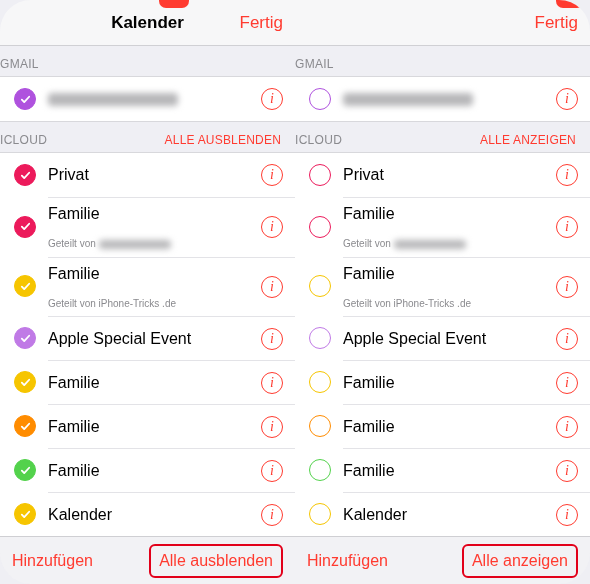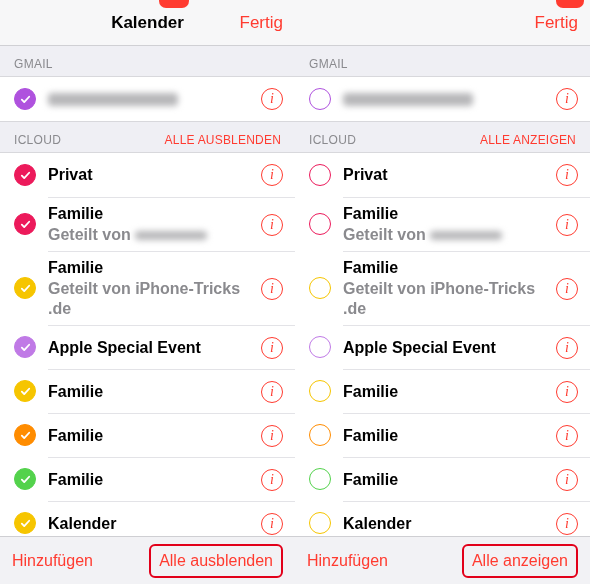--- a/index.html
+++ b/index.html
@@ -1,17 +1,17 @@
 <!DOCTYPE html>
 <html><head>
 <meta charset="utf-8">
 <style>
   * { box-sizing: border-box; margin: 0; padding: 0; }
   html, body { font-family: -apple-system, "Helvetica Neue", Arial, sans-serif; background:#efeff4; }
-  .root { width:590px; height:584px; display:flex; overflow:hidden; background:#efeff4; }
+  .root { width:590px; height:584px; display:flex; overflow:hidden; background:#efeff4;border-radius:31px; }
   .panel { width:295px; height:584px; background:#efeff4; position:relative; display:flex; flex-direction:column; }
 
   .header {
     height:46px;
     background:#f7f7f8;
     border-bottom:1px solid #d0d0d4;
     display:flex; align-items:center; justify-content:center;
     position:relative;
   }
   .header .title { font-size:17px; font-weight:600; color:#000; }
@@ -27,21 +27,21 @@
   .header-badge-right {
     position:absolute; top:-6px; right:6px; width:28px; height:14px;
     background:#ff3b30; border-radius:7px;
   }
 
   .scroll { flex:1; overflow:hidden; }
 
   .section-header {
     display:flex; align-items:flex-end; justify-content:space-between;
     height:30px;
-    padding: 0 14px 5px 14px;
+    padding: 0 14px 5px 0;
     font-size:12px; color:#8a8a8e; letter-spacing:0.3px;
     background:#efeff4;
   }
   .section-header .action { color:#ff3b30; font-size:12px; font-weight:400; letter-spacing:0.2px;}
 
   .list { background:#fff; border-top:1px solid #d8d8dc; border-bottom:1px solid #d8d8dc; }
 
   .row {
     display:flex; align-items:center;
     min-height:44px;
@@ -59,23 +59,23 @@
   .chk {
     width:22px; height:22px; border-radius:11px;
     display:flex; align-items:center; justify-content:center;
     flex-shrink:0;
   }
   .chk svg { width:11px; height:11px; }
   .chk.outline { background:transparent; border:1.8px solid var(--c); }
   .chk.filled { background:var(--c); border:1.8px solid var(--c); }
   .chk.filled path { stroke:#fff; }
 
-  .labels { flex:1; display:flex; flex-direction:column; justify-content:center; min-width:0;font-weight:bold;}
+  .labels { flex:1; display:flex; flex-direction:column; justify-content:center; min-width:0;}
   .label { font-size:16px; color:#000; line-height:1.25; }
-  .sublabel { font-size:16px; color:#8a8a8e; line-height:1.25; margin-top:1px;}
+  .sublabel { font-size:10px; color:#8a8a8e; line-height:1.25; margin-top:14px;}
 
   .info {
     width:22px; height:22px; border:1.6px solid #ff3b30; border-radius:11px;
     display:flex; align-items:center; justify-content:center;
     color:#ff3b30; flex-shrink:0; margin-left:8px;
   }
   .info span { font-style:italic; font-family:Georgia, 'Times New Roman', serif; font-size:14px; line-height:1;}
 
   .blur {
     background:#b7b7b9;

